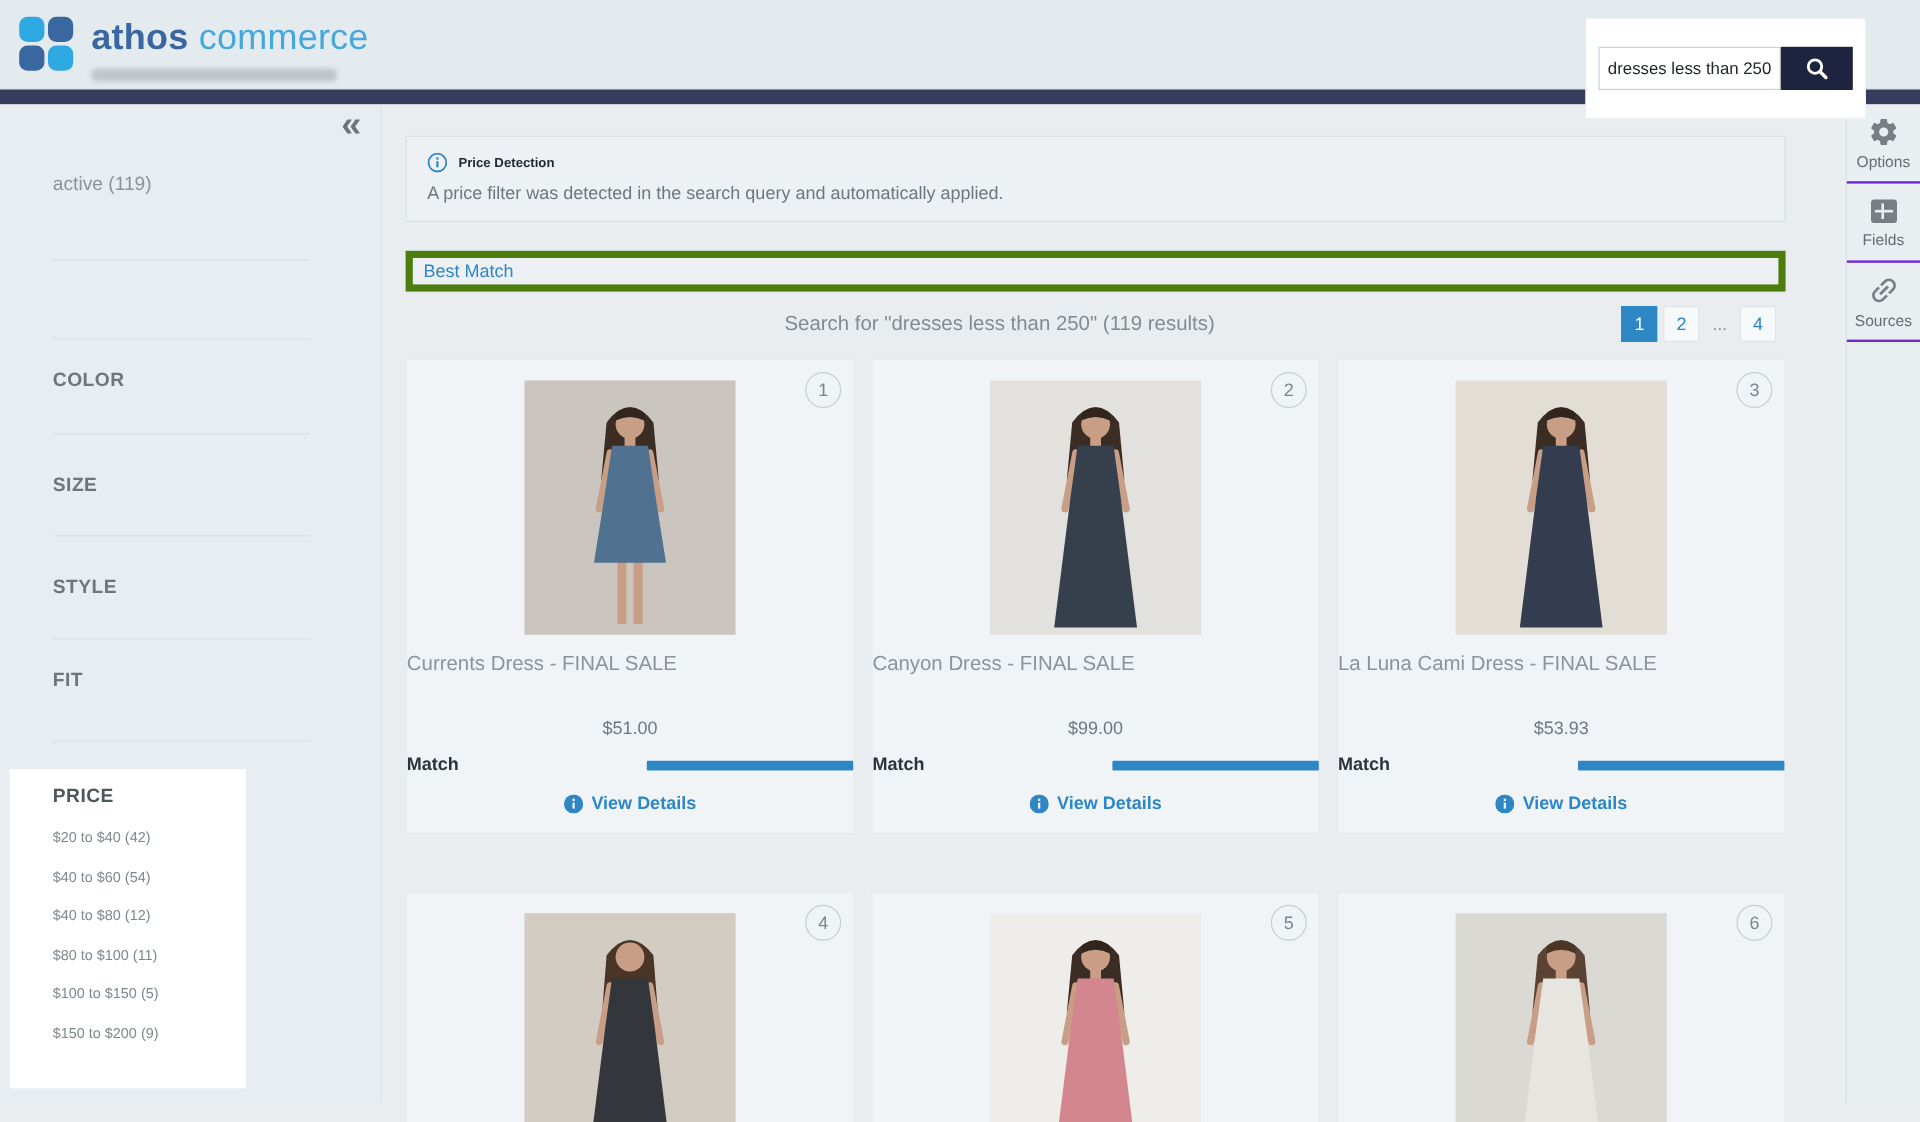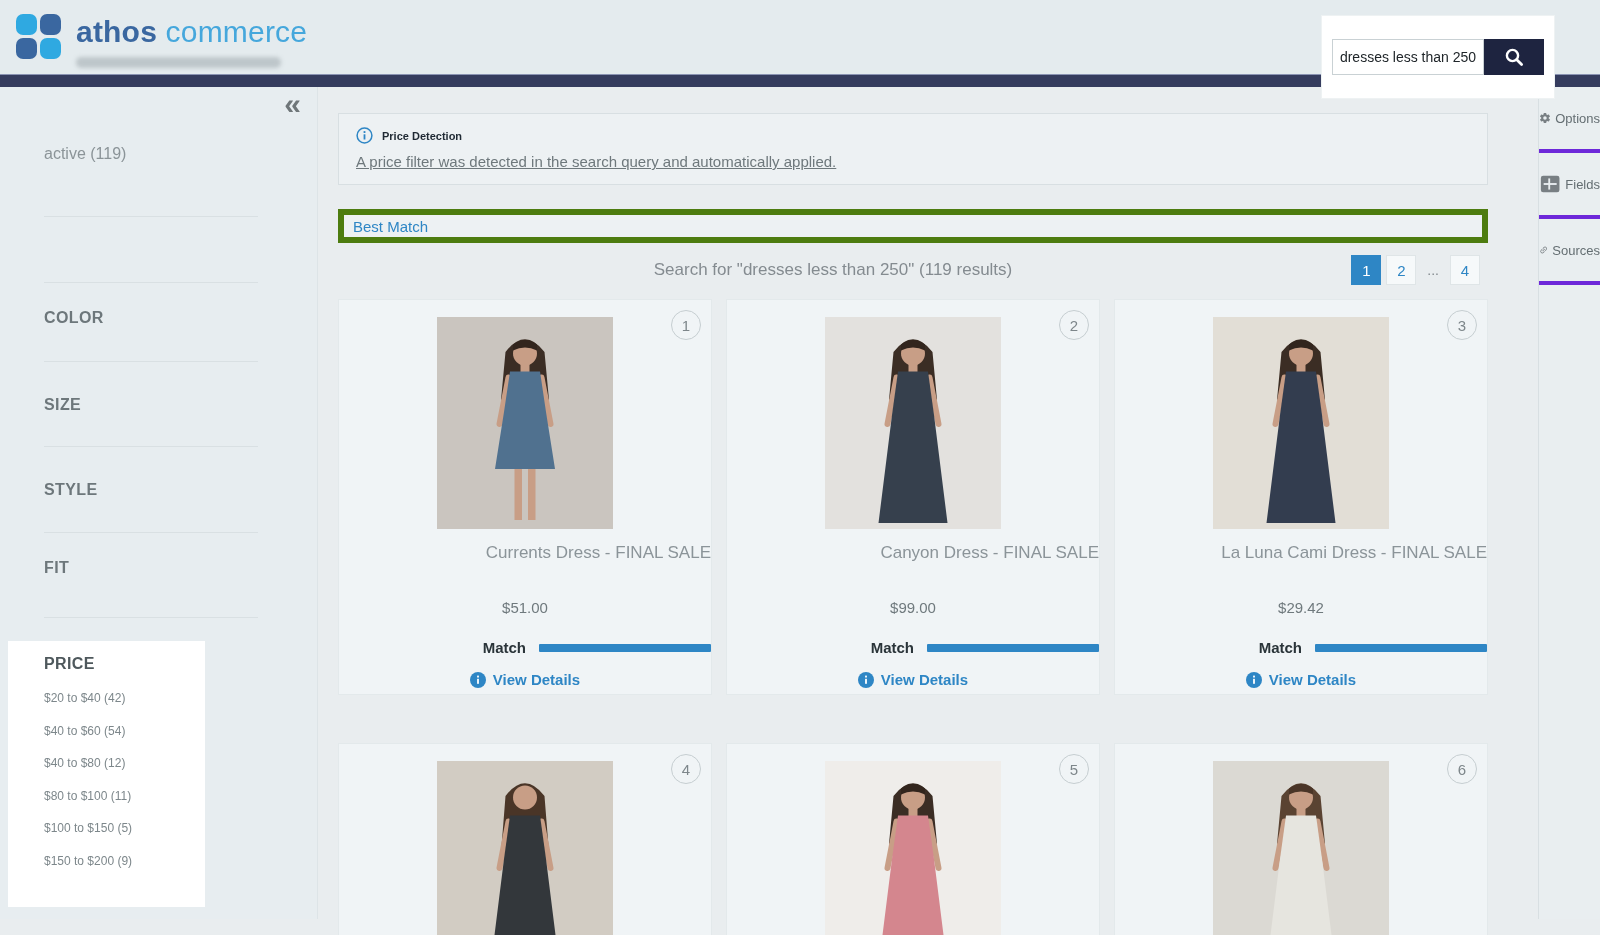--- a/index.html
+++ b/index.html
@@ -38,54 +38,54 @@
   .sb-heading { position:absolute; left:44px; font-size:16px; font-weight:700; color:#6d777b; letter-spacing:.4px; cursor:pointer; }
   .price-card { position:absolute; left:8px; top:554px; width:197px; height:266px; background:#ffffff; padding:14px 0 16px 36px; }
   .price-heading { font-size:16px; font-weight:700; color:#4e585c; letter-spacing:.4px; margin-bottom:9px; }
   .price-opt { font-size:12px; color:#7d878b; line-height:32.6px; white-space:nowrap; cursor:pointer; }
 
   
   .main { flex:1 1 auto; background:#e9edef; padding:26px 50px 0 20px; min-width:0; }
   .banner { border:1px solid #d8dfe2; background:#edf1f3; padding:13px 17px 14px 17px; }
   .banner-title-row { display:flex; align-items:center; gap:9px; }
   .banner-title { font-size:11px; font-weight:700; color:#1f2933; }
-  .banner-msg { font-size:15px; color:#6e787c; margin-top:9px;text-decoration:underline; }
+  .banner-msg { font-size:15px; color:#6e787c; margin-top:9px; }
   .sortbar { margin-top:24px; border:6px solid #4d7c0f; background:#edf1f3; height:34px; display:flex; align-items:center; padding-left:9px; cursor:pointer; }
   .sortbar span { font-size:15px; color:#2e86c5; }
 
   .results-row { position:relative; height:46px; margin-top:4px; }
   .summary { position:absolute; left:0; right:160px; top:0; height:46px; display:flex; align-items:center; justify-content:center; font-size:17px; color:#848b90; }
   .pagination { position:absolute; right:8px; top:8px; display:flex; align-items:center; gap:5px; }
   .page { width:30px; height:30px; border:1px solid #dfe5e7; background:#f6f9fa; color:#2e86c5; font-size:15px; font-family:"Liberation Sans",sans-serif; cursor:pointer; }
   .page.active { background:#2e86c5; border-color:#2e86c5; color:#ffffff; }
   .dots { color:#82898d; font-size:14px; margin:0 6px; }
 
   .grid { margin-top:6px; display:grid; grid-template-columns:repeat(3,1fr); column-gap:14px; row-gap:48px; }
   .card { background:#f0f4f6; border:1px solid #e3e9eb; position:relative; height:396px; padding-top:17px; }
   .card.row2 { height:400px; }
   .badge { position:absolute; top:10px; right:10px; width:30px; height:30px; border:1px solid #c6ced1; border-radius:50%; color:#7d868a; font-size:15px; display:flex; align-items:center; justify-content:center; }
   .photo { width:176px; height:212px; margin:0 auto; display:flex; align-items:flex-end; justify-content:center; overflow:hidden; }
-  .ptitle { margin-top:14px; text-align:right; font-size:17px; color:#8b9499; }
+  .ptitle { margin-top:14px; text-align:left; font-size:17px; color:#8b9499; }
   .pprice { margin-top:36px; text-align:center; font-size:15px; color:#6f797d; }
-  .match-row { margin-top:23px; display:flex; align-items:center; justify-content:flex-end; }
+  .match-row { margin-top:13px; display:flex; align-items:center; justify-content:space-between; }
   .match-label { font-size:15px; font-weight:700; color:#2a3439; }
   .match-bar { width:172px; height:8px; background:#2e86c5; margin-left:13px; border-radius:1px; }
   .details { margin-top:15px; display:flex; align-items:center; justify-content:center; gap:7px; cursor:pointer; }
   .details span.dtext { font-size:15px; font-weight:700; color:#2e86c5; }
 
   .fig { display:block; }
   .dress-knee { display:none; }
   .legs { display:none; }
   .variant-knee .dress-knee { display:block; }
   .variant-knee .dress-maxi { display:none; }
   .variant-knee .legs { display:block; }
 
   
   .tools { width:62px; background:#e9eef0; border-left:1px solid #d8dfe2; flex:0 0 auto; }
-  .tool-btn { height:66px; border-bottom:4px solid #6d28d9; display:flex; flex-direction:row; align-items:center; justify-content:center; gap:4px; cursor:pointer; background:transparent; border-left:none; border-right:none; border-top:none; width:100%; font-family:"Liberation Sans",sans-serif; }
+  .tool-btn { height:66px; border-bottom:2px solid #6d28d9; display:flex; flex-direction:column; align-items:center; justify-content:center; gap:4px; cursor:pointer; background:transparent; border-left:none; border-right:none; border-top:none; width:100%; font-family:"Liberation Sans",sans-serif; }
   .tool-label { font-size:13px; color:#646e72; }
 </style>
 </head>
 <body>
 
 <div class="app">
 
   <div class="header">
     <div class="logo">
       <div class="logo-mark">
@@ -244,21 +244,21 @@
               <path d="M37,12 Q50,-5 63,12 L66,44 Q58,38 50,38 Q42,38 34,44 Z" fill="#3b2d24"></path>
               <circle cx="50" cy="13" r="8" fill="#c89e86"></circle>
               <path d="M42,7 Q50,1 58,7 L58,11 Q50,7 42,11 Z" fill="#32251d"></path>
               <rect x="47" y="19" width="6" height="7" fill="#c89e86"></rect>
               <line x1="39" y1="29" x2="33" y2="60" stroke="#c89e86" stroke-width="4" stroke-linecap="round"></line>
               <line x1="61" y1="29" x2="67" y2="60" stroke="#c89e86" stroke-width="4" stroke-linecap="round"></line>
               <path class="dress-fill dress-maxi" d="M40,25 L60,25 L64,54 L73,126 L27,126 L36,54 Z" fill="#333d4f"></path>
             </svg>
           </div>
           <div class="ptitle">La Luna Cami Dress - FINAL SALE</div>
-          <div class="pprice">$29.42</div>
+          <div class="pprice">$53.93</div>
           <div class="match-row">
             <span class="match-label">Match</span>
             <span class="match-bar"></span>
           </div>
           <div class="details">
             <svg width="16" height="16" viewBox="0 0 16 16">
               <circle cx="8" cy="8" r="8" fill="#2e86c5"></circle>
               <rect x="7.1" y="6.8" width="1.8" height="5" fill="#ffffff"></rect>
               <rect x="7.1" y="3.6" width="1.8" height="1.9" fill="#ffffff"></rect>
             </svg>

